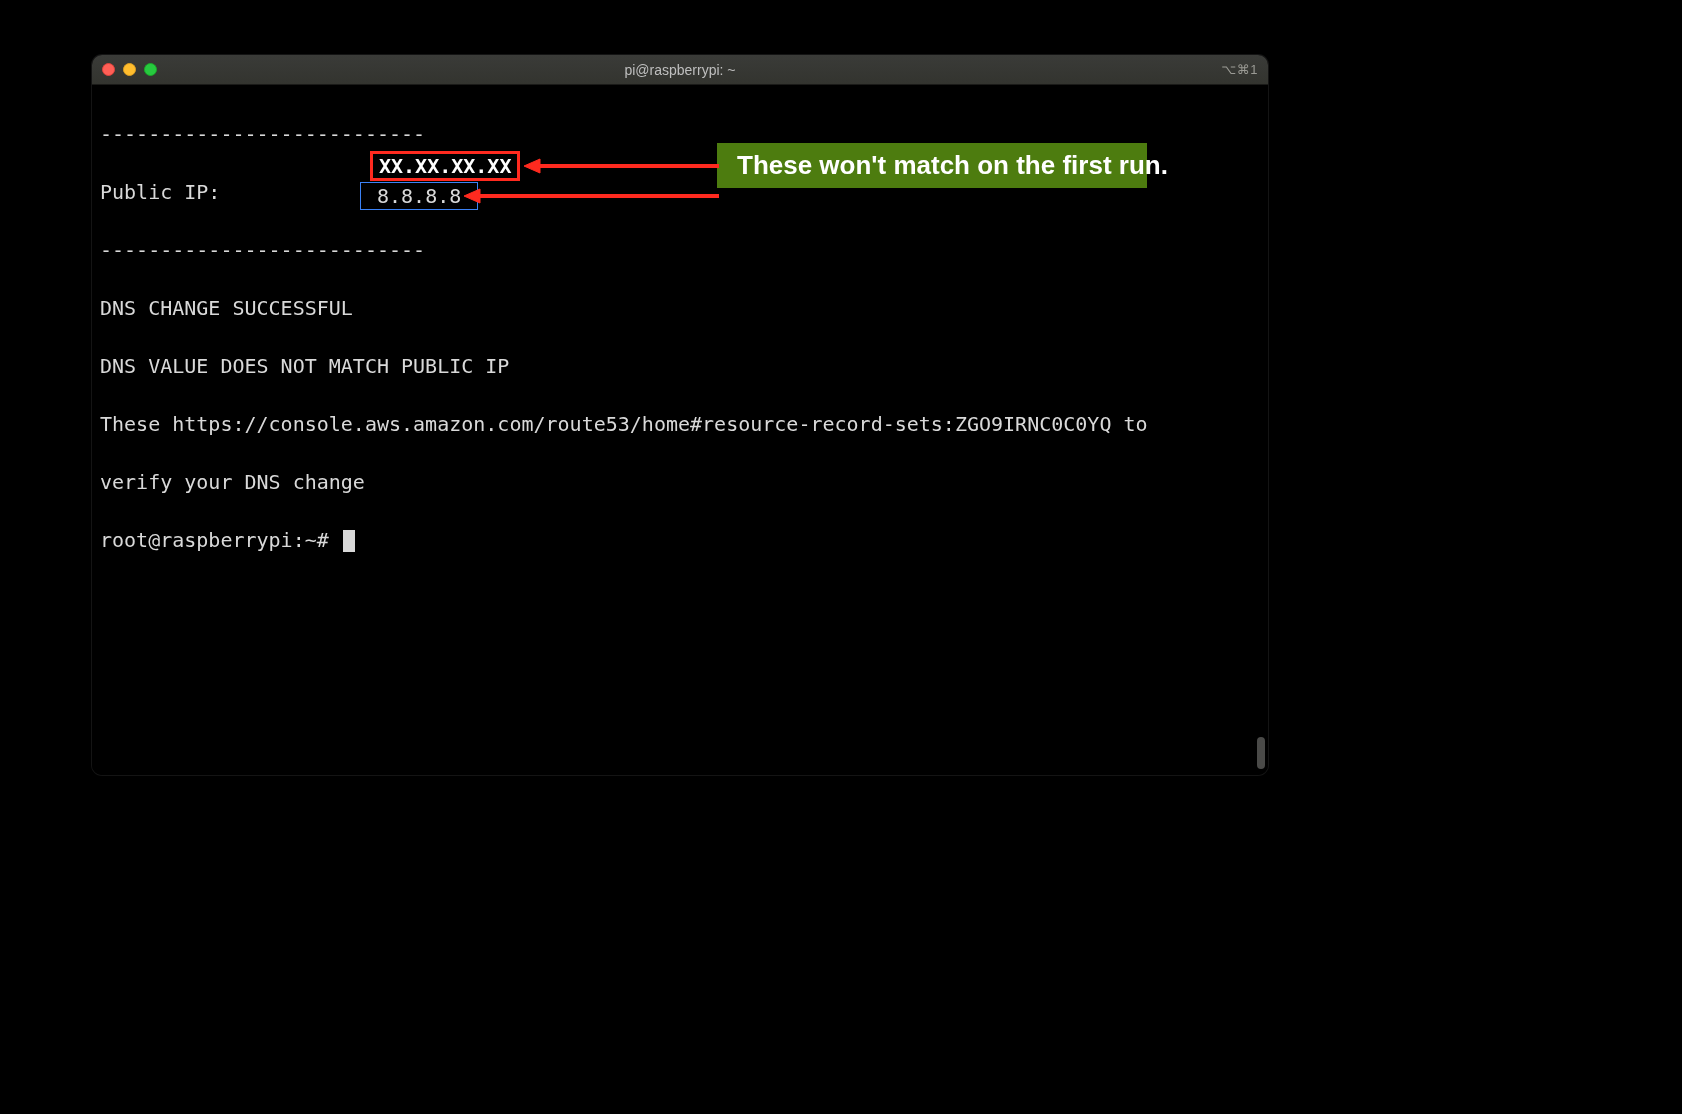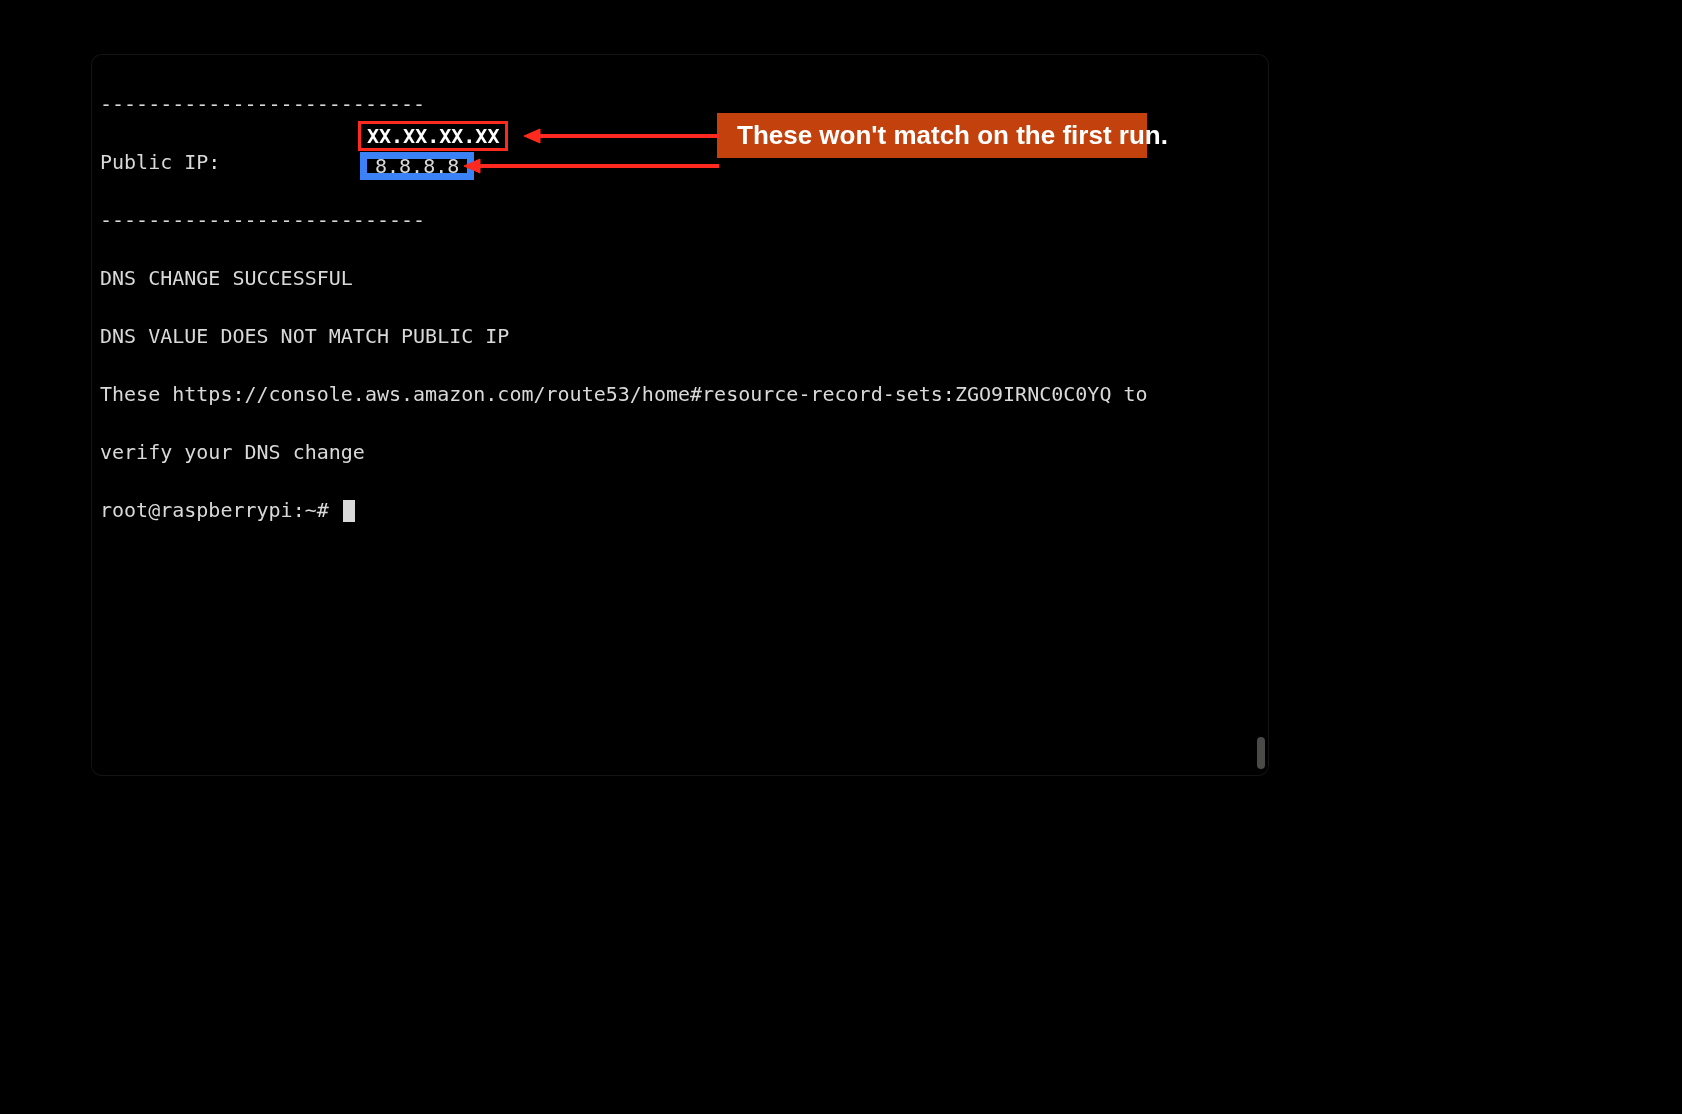--- a/index.html
+++ b/index.html
@@ -72,35 +72,36 @@
     border: 3px solid #ff2a1f;
     background: #000;
     color: #fff;
     font-weight: 700;
     padding: 0 6px;
     height: 30px;
     display: flex;
     align-items: center;
     font-family: "SF Mono","Menlo",monospace;
     font-size: 20px;
+    margin-left: 12px;
   }
   .hl-box2 {
     position: absolute;
-    border: 7px solid #3b82f6;
-    padding: 0 8px;
+    border: 1px solid #3b82f6;
+    padding: 0 16px;
     height: 28px;
     display: flex;
     align-items: center;
     font-family: "SF Mono","Menlo",monospace;
     font-size: 20px;
     color: #d9d9d9;
   }
   .callout {
     position: absolute;
-    background: #c2410c;
+    background: #4d7c0f;
     color: #fff;
     font-family: -apple-system,"Helvetica Neue",Arial,sans-serif;
     font-weight: 700;
     font-size: 26px;
     text-align: center;
     line-height: 1.25;
     padding: 6px 20px;
     width: 430px;
   }
   .arrow {
@@ -124,20 +125,29 @@
     height: 32px;
     background: #4a4a48;
     border-radius: 4px;
   }
 </style>
 </head>
 <body>
 
 <div class="terminal-window">
 
+  <div class="title-bar">
+    <div class="traffic-lights">
+      <div class="traffic-light tl-close"></div>
+      <div class="traffic-light tl-min"></div>
+      <div class="traffic-light tl-max"></div>
+    </div>
+    <div class="title-text">pi@raspberrypi: ~</div>
+    <div class="title-right">⌥⌘1</div>
+  </div>
 
   <div class="terminal-body">
 <div class="line">---------------------------</div>
 <div class="line"><span>Public IP:</span></div>
 <div class="line">---------------------------</div>
 <div class="line">DNS CHANGE SUCCESSFUL</div>
 <div class="line">DNS VALUE DOES NOT MATCH PUBLIC IP</div>
 <div class="line">These https://console.aws.amazon.com/route53/home#resource-record-sets:ZGO9IRNC0C0YQ to</div>
 <div class="line">verify your DNS change</div>
 <div class="line"><span>root@raspberrypi:~# </span><span class="cursor"></span></div>

